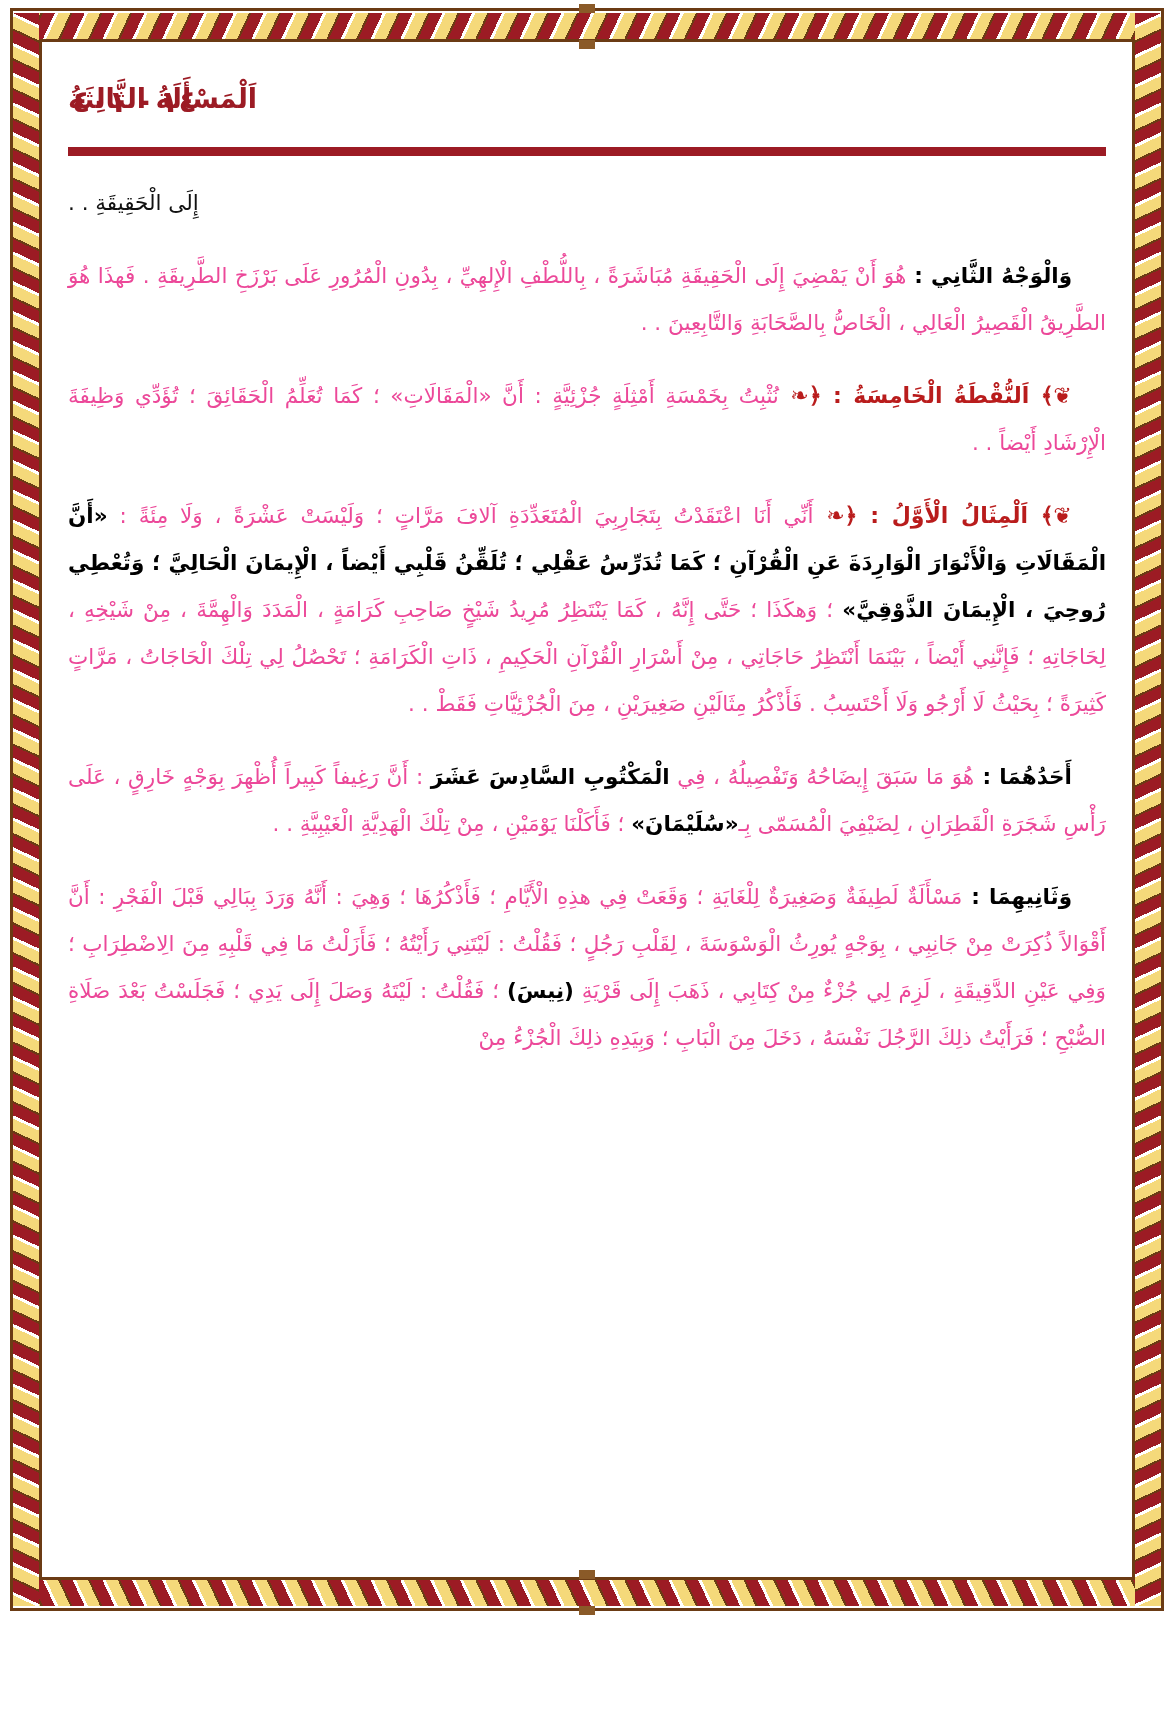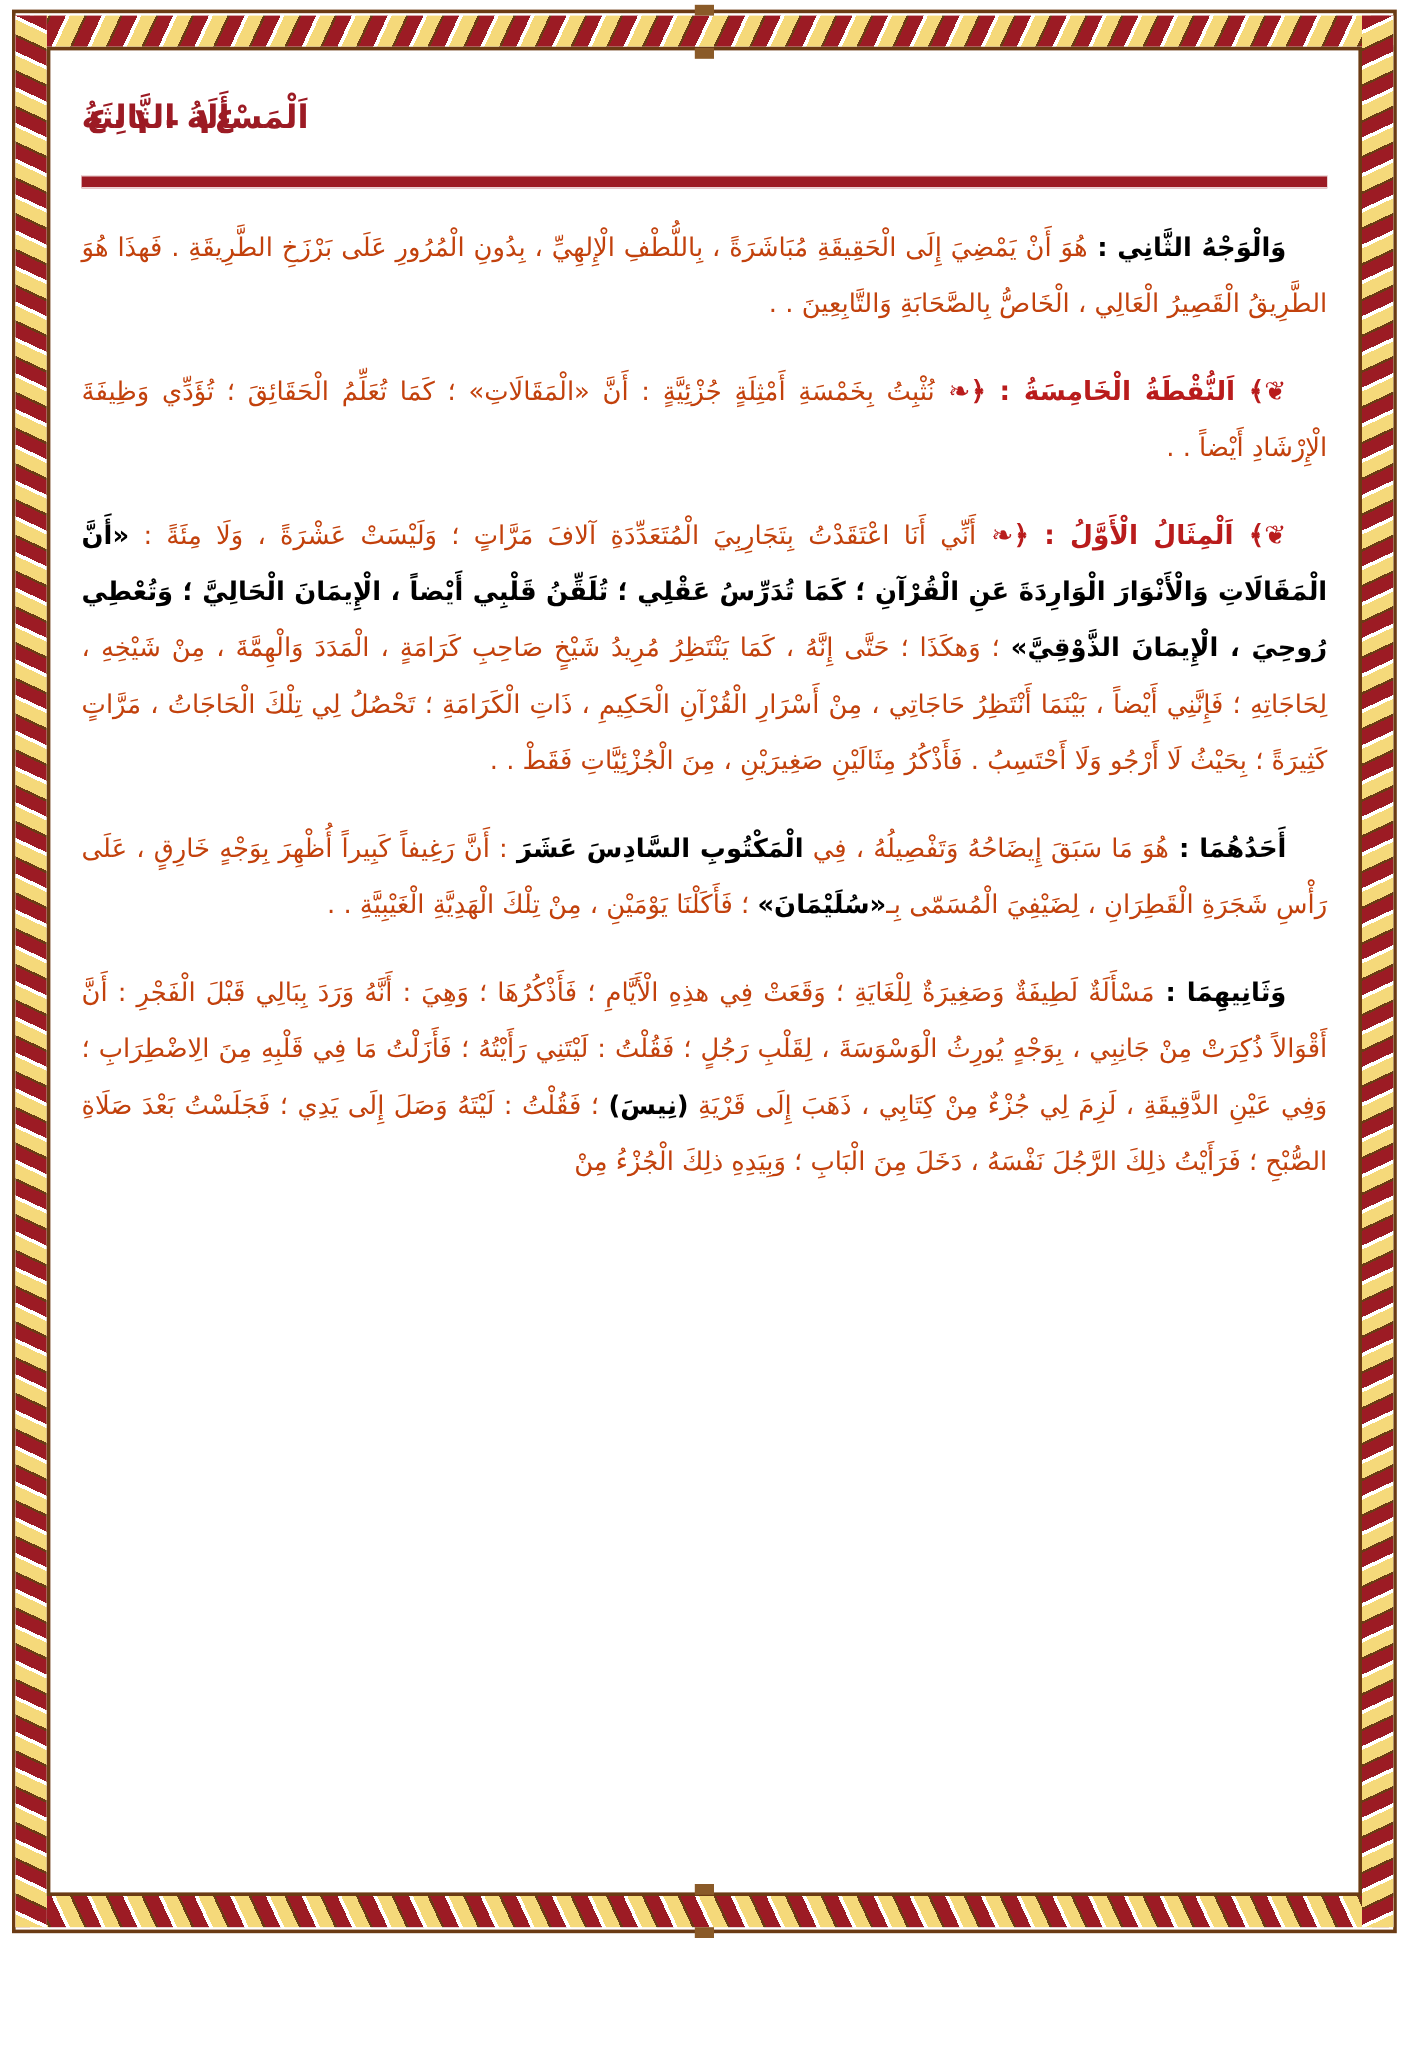--- a/index.html
+++ b/index.html
@@ -182,21 +182,21 @@
   .para {
     margin: 0 0 2px 0;
     text-align: justify;
     text-align-last: right;
   }
   .para.spaced { margin-top: 26px; }
   .para.indent { text-indent: 34px; }
   .para.left-last { text-align-last: left; }
 
   .red { color: #000000; font-weight: bold; }
-  .blk { color: #c2410c; }
+  .blk { color: #ec4899; }
 
   .ornament {
     color: #b91c1c;
     font-weight: bold;
     font-size: 22px;
     letter-spacing: 0px;
   }
 </style>
 </head>
 <body>
@@ -217,20 +217,23 @@
   <div class="content">
 
     <div class="header">
       <div class="page-number">١٤ - ٤٠١</div>
       <div class="page-title">اَلْمَسْأَلَةُ الثَّالِثَةُ</div>
     </div>
     <div class="header-rule"></div>
 
     <div class="body-text">
 
+      <p class="para left-last">
+        <span>إِلَى الْحَقِيقَةِ . .</span>
+      </p>
 
       <p class="para indent spaced">
         <span class="red">وَالْوَجْهُ الثَّانِي : </span><span class="blk">هُوَ أَنْ يَمْضِيَ إِلَى الْحَقِيقَةِ مُبَاشَرَةً ، بِاللُّطْفِ الْإِلهِيِّ ، بِدُونِ الْمُرُورِ عَلَى بَرْزَخِ الطَّرِيقَةِ . فَهذَا هُوَ الطَّرِيقُ الْقَصِيرُ الْعَالِي ، الْخَاصُّ بِالصَّحَابَةِ وَالتَّابِعِينَ . .</span>
       </p>
 
 
       <p class="para indent spaced">
         <span class="ornament">❦﴾ اَلنُّقْطَةُ الْخَامِسَةُ : ﴿❧ </span><span class="blk">نُثْبِتُ بِخَمْسَةِ أَمْثِلَةٍ جُزْئِيَّةٍ : أَنَّ «الْمَقَالَاتِ» ؛ كَمَا تُعَلِّمُ الْحَقَائِقَ ؛ تُؤَدِّي وَظِيفَةَ الْإِرْشَادِ أَيْضاً . .</span>
       </p>
 

